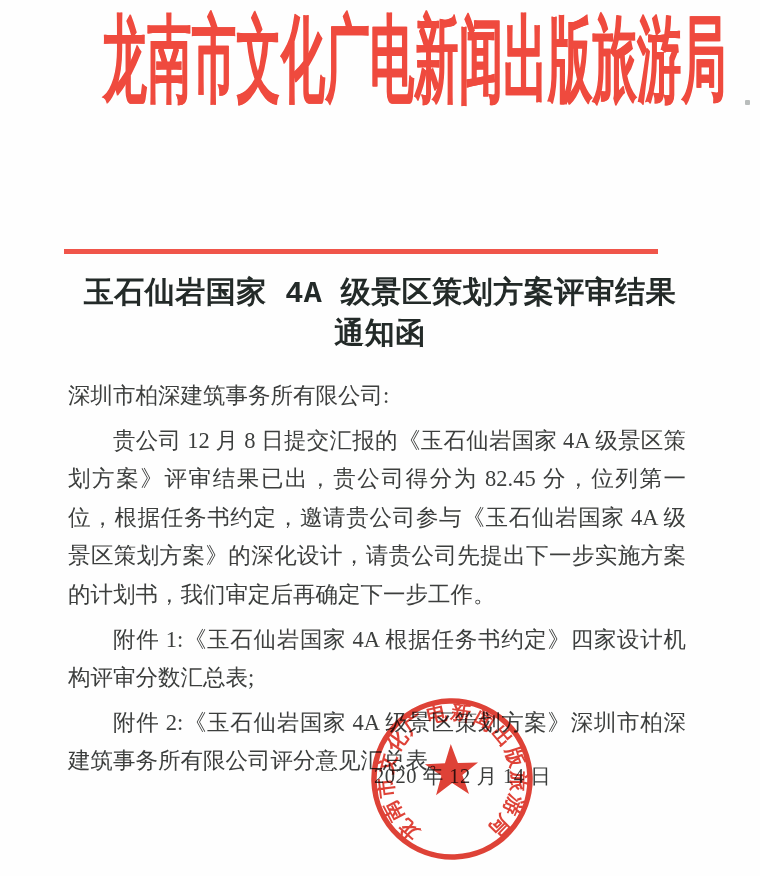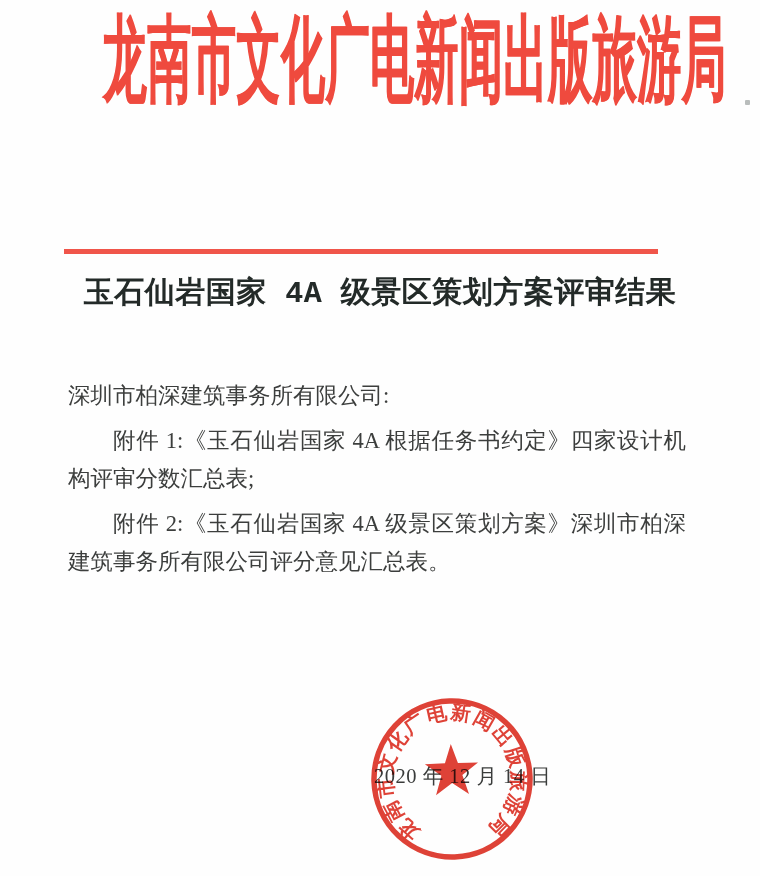--- a/index.html
+++ b/index.html
@@ -107,25 +107,27 @@
 <body>
 
 <div class="page">
 
   <div class="masthead">龙南市文化广电新闻出版旅游局</div>
 
   <div class="masthead-rule"></div>
 
   <div class="doc-title">
     <div>玉石仙岩国家 4A 级景区策划方案评审结果</div>
+    <div>通知函</div>
   </div>
 
   <div class="doc-body">
     <p>深圳市柏深建筑事务所有限公司:</p>
 
+    <p class="indent">贵公司 12 月 8 日提交汇报的《玉石仙岩国家 4A 级景区策划方案》评审结果已出，贵公司得分为 82.45 分，位列第一位，根据任务书约定，邀请贵公司参与《玉石仙岩国家 4A 级景区策划方案》的深化设计，请贵公司先提出下一步实施方案的计划书，我们审定后再确定下一步工作。</p>
 
 
     <p class="indent">附件 1:《玉石仙岩国家 4A 根据任务书约定》四家设计机构评审分数汇总表;</p>
 
     <p class="indent">附件 2:《玉石仙岩国家 4A 级景区策划方案》深圳市柏深建筑事务所有限公司评分意见汇总表。</p>
   </div>
 
   <div class="date-line">2020 年 12 月 14 日</div>
 
   <svg class="stamp" viewBox="0 0 170 170">

